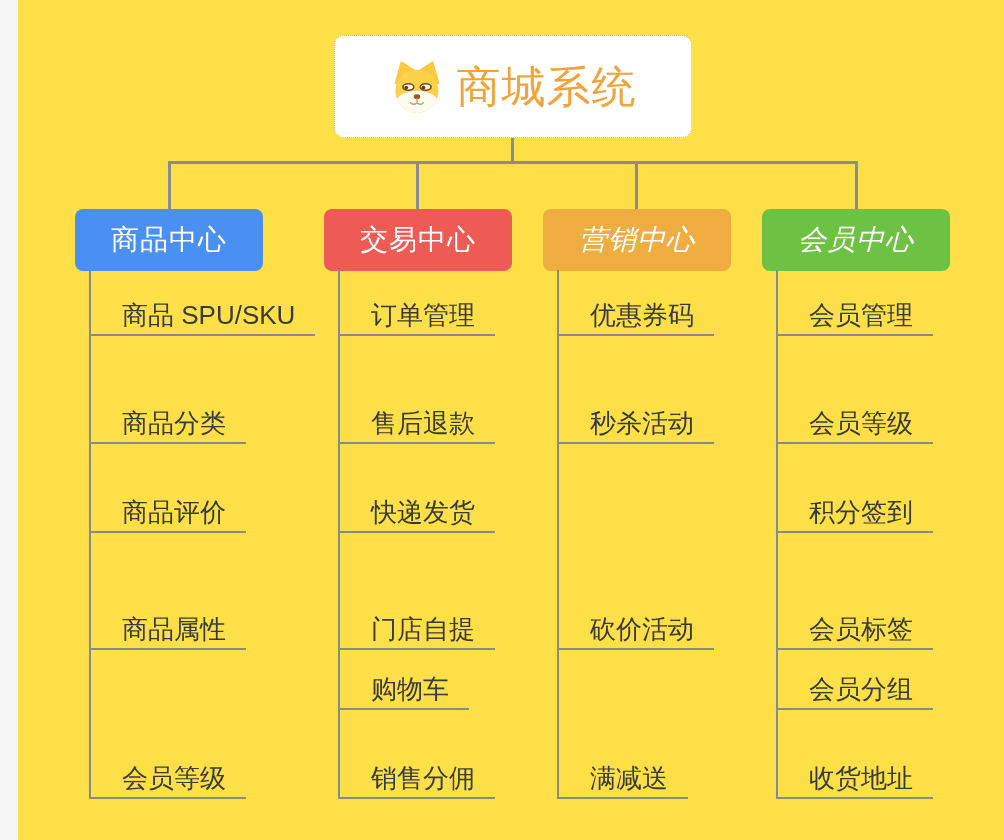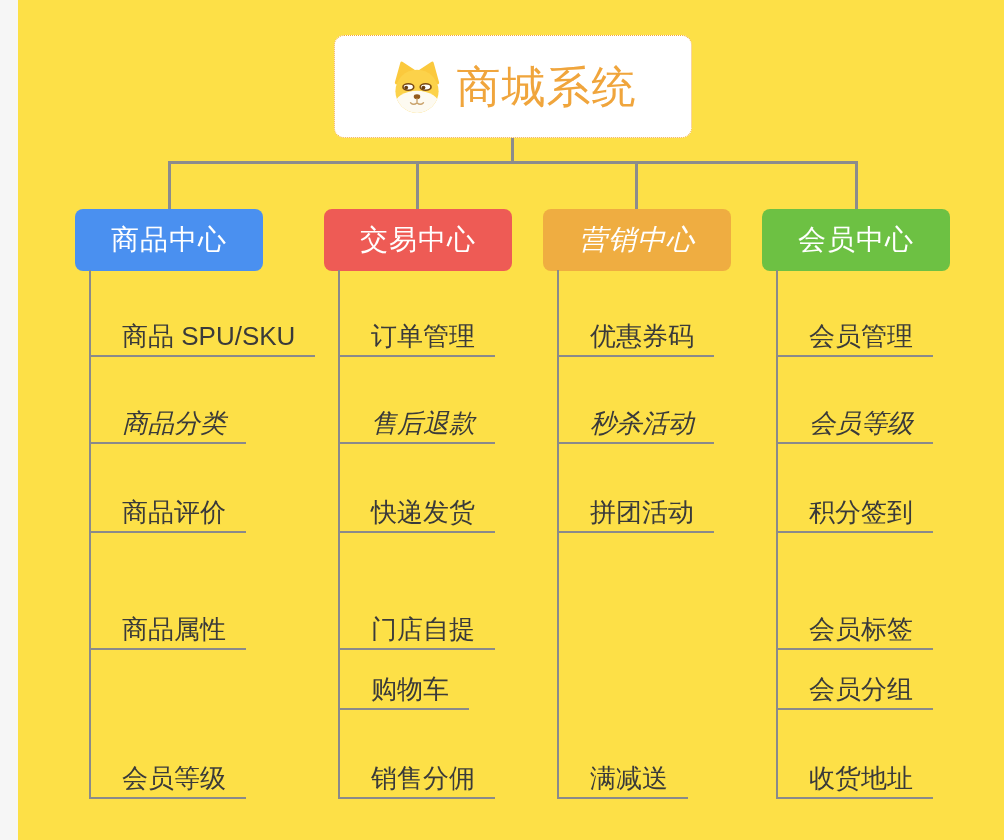--- a/index.html
+++ b/index.html
@@ -42,21 +42,21 @@
   .s0 { left: 71px; } .s1 { left: 320px; } .s2 { left: 539px; } .s3 { left: 758px; }
 
   
   .item {
     position: absolute; white-space: nowrap;
     font-size: 26px; line-height: 30px; color: #3A3A3A;
     padding: 0 20px 4px 32px;
     border-bottom: 2px solid #8A8A8A;
   }
   .c0 { left: 72px; } .c1 { left: 321px; } .c2 { left: 540px; } .c3 { left: 759px; }
-  .r0 { top: 321px; } .r1 { top: 408px; font-style: italic; } .r2 { top: 497px; }
+  .r0 { top: 300px; } .r1 { top: 408px; } .r2 { top: 497px; }
   .r3 { top: 614px; } .r4 { top: 674px; } .r5 { top: 763px; }
 </style>
 </head>
 <body>
 
 <div class="canvas">
 
   <div class="conn stem"></div>
   <div class="conn bus"></div>
   <div class="conn drop d0"></div>
@@ -90,21 +90,21 @@
 
   <div class="hdr h0" style="background-color: rgb(74, 144, 240);">
     <span>商品中心</span>
   </div>
   <div class="hdr h1" style="background-color: rgb(238, 91, 85);">
     <span>交易中心</span>
   </div>
   <div class="hdr h2" style="background-color: rgb(239, 173, 65); font-style: italic;">
     <span>营销中心</span>
   </div>
-  <div class="hdr h3" style="background-color: rgb(109, 193, 67);">
+  <div class="hdr h3" style="background-color: rgb(109, 193, 67); font-style: italic;">
     <span>会员中心</span>
   </div>
 
   <div class="spine s0"></div>
   <div class="spine s1"></div>
   <div class="spine s2"></div>
   <div class="spine s3"></div>
 
   <div class="item c0 r0">商品 SPU/SKU</div>
   <div class="item c0 r1">商品分类</div>
@@ -114,21 +114,21 @@
 
   <div class="item c1 r0">订单管理</div>
   <div class="item c1 r1">售后退款</div>
   <div class="item c1 r2">快递发货</div>
   <div class="item c1 r3">门店自提</div>
   <div class="item c1 r4">购物车</div>
   <div class="item c1 r5">销售分佣</div>
 
   <div class="item c2 r0">优惠券码</div>
   <div class="item c2 r1">秒杀活动</div>
-  <div class="item c2 r2">拼团活动</div>
+  <div class="item c2 r3">砍价活动</div>
   <div class="item c2 r5">满减送</div>
 
   <div class="item c3 r0">会员管理</div>
   <div class="item c3 r1">会员等级</div>
   <div class="item c3 r2">积分签到</div>
   <div class="item c3 r3">会员标签</div>
   <div class="item c3 r4">会员分组</div>
   <div class="item c3 r5">收货地址</div>
 
 </div>

